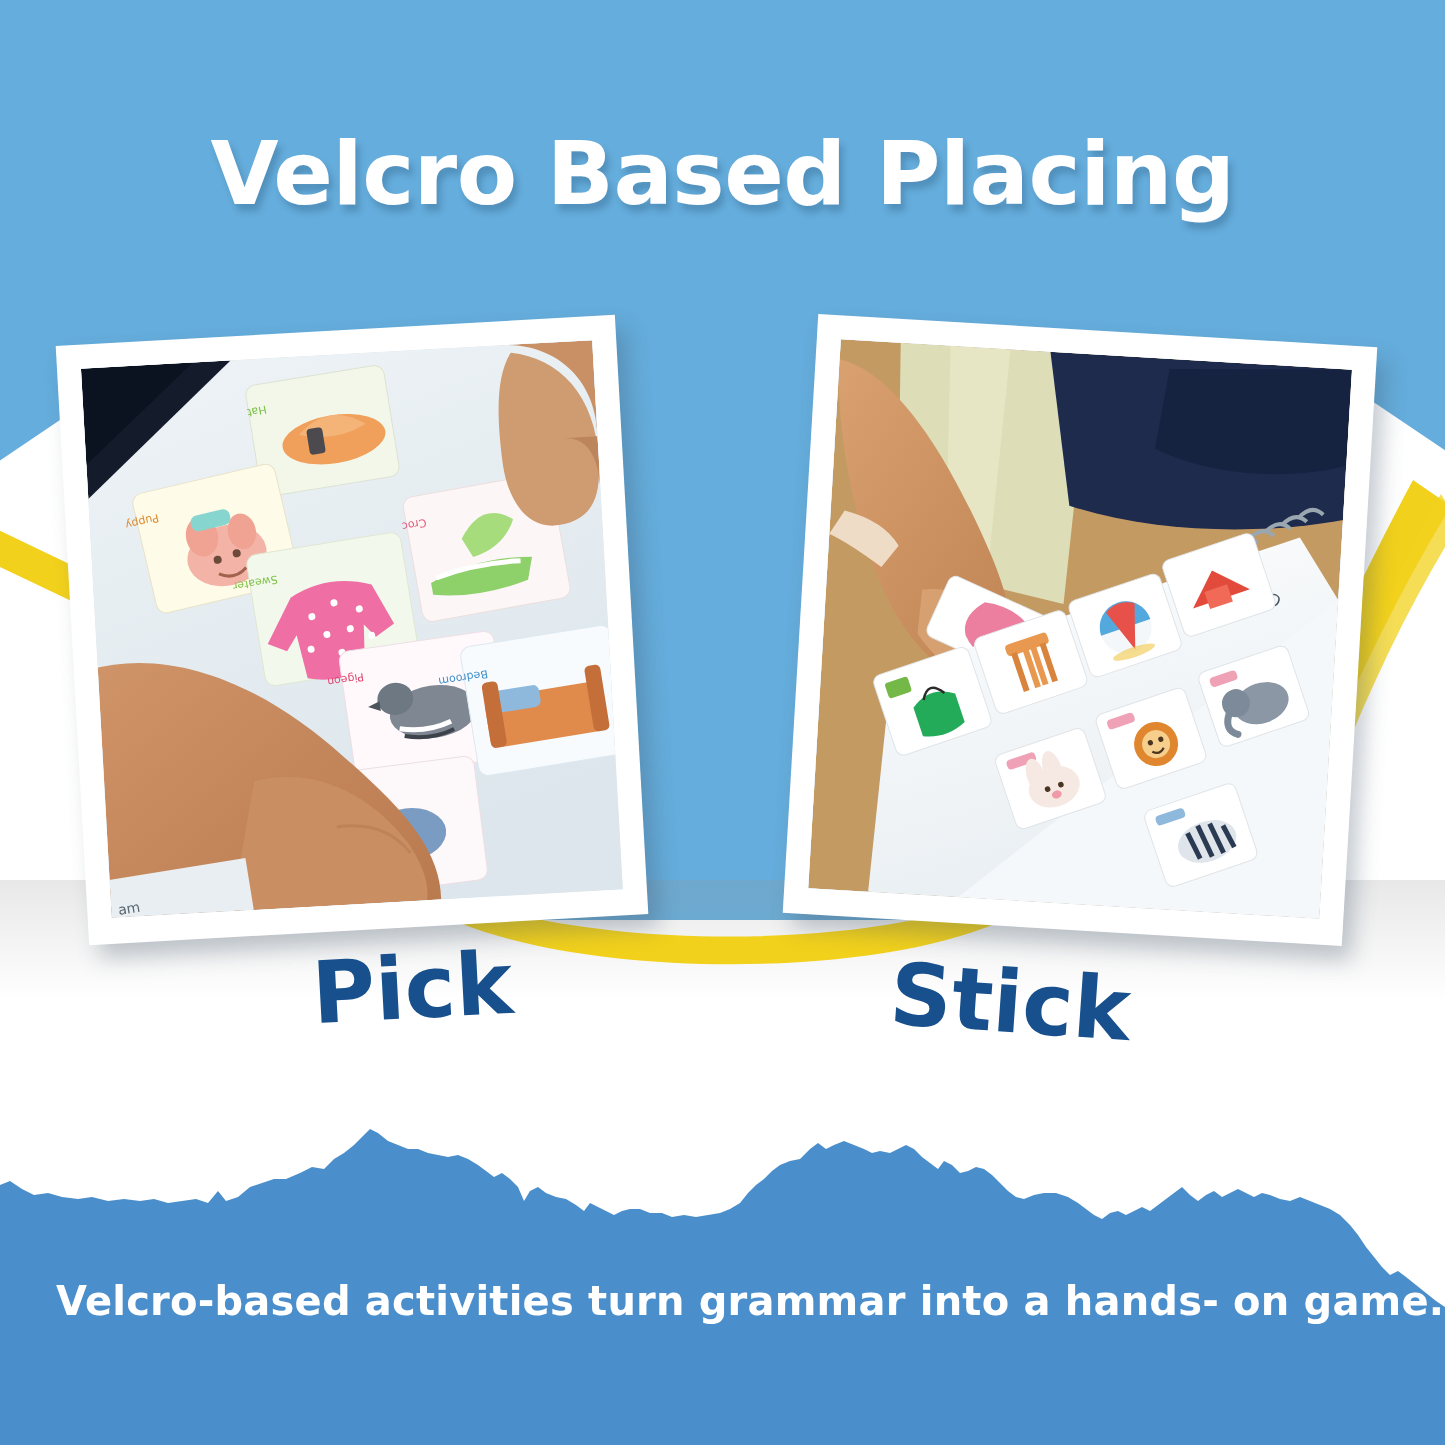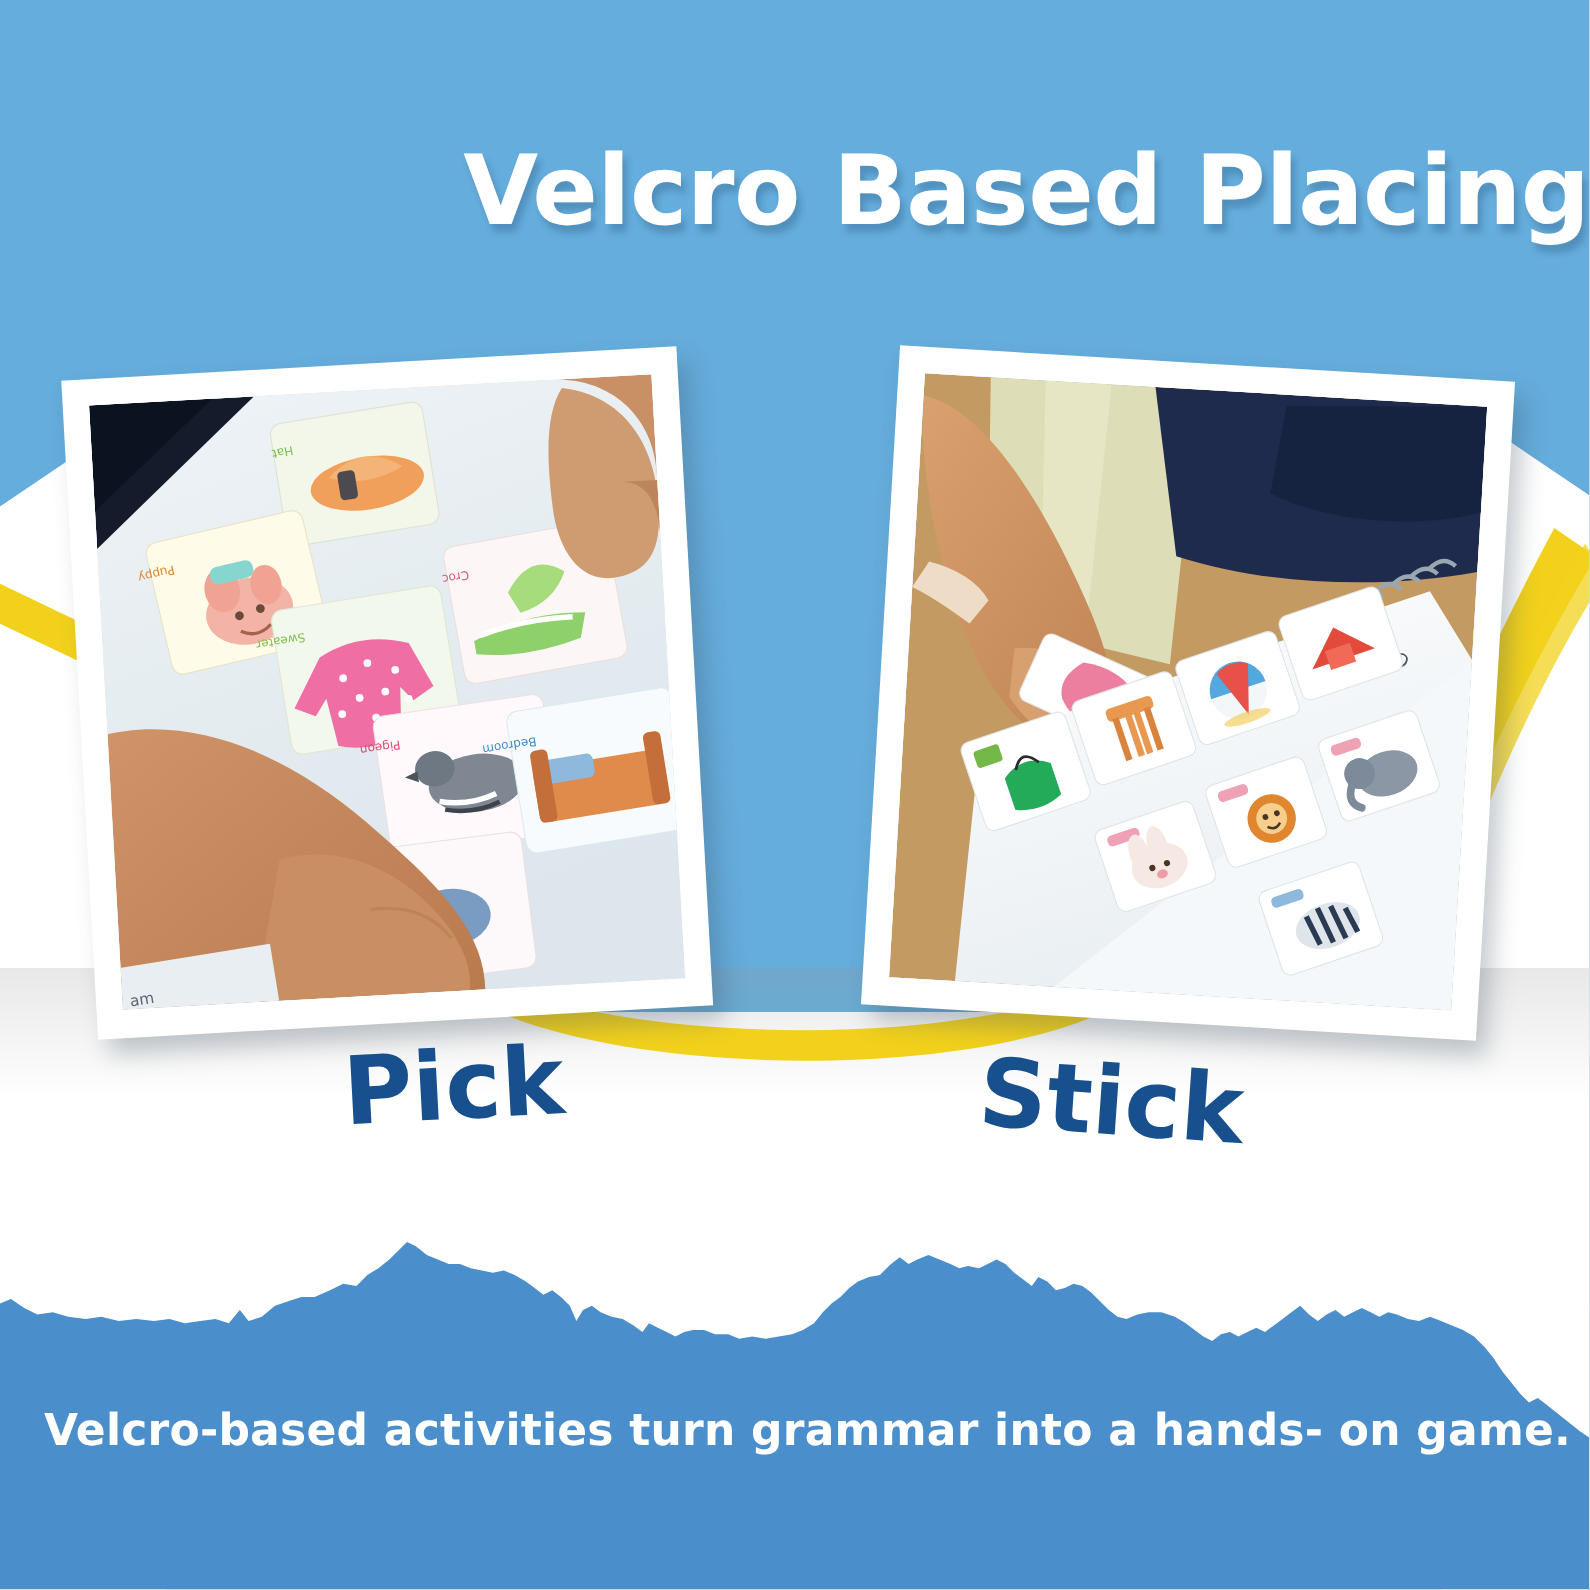--- a/index.html
+++ b/index.html
@@ -49,21 +49,21 @@
   
   .bottom-band{
     position:absolute;left:0;top:1115px;width:1445px;height:330px;
     z-index:6;
   }
   .bottom-band svg{display:block;width:1445px;height:330px;}
 
   
   .title{
     position:absolute;z-index:8;left:0;top:122px;width:1445px;
-    text-align:right;
+    text-align:center;
     font-family:"DejaVu Sans", sans-serif;
     font-weight:bold;
     font-size:88px;
     letter-spacing:-0.5px;
     color:#ffffff;
     text-shadow:4px 7px 6px rgba(40,85,120,0.32);
   }
 
   
   .photo{
@@ -100,21 +100,21 @@
   
   .footer{
     position:absolute;z-index:10;left:0;top:1272px;width:1283px;
     text-align:center;
     color:#ffffff;
     font-family:"DejaVu Sans", sans-serif;
     font-size:40px;
     font-weight:bold;
     line-height:58px;
     letter-spacing:0.2px;
-    padding:0 40px;
+    padding:0 56px;
     box-sizing:border-box;
   }
   .footer-line{display:block;white-space:nowrap;}
 </style>
 </head>
 <body>
 
 <div class="canvas">
 
   <div class="bg-blue-top"></div>

